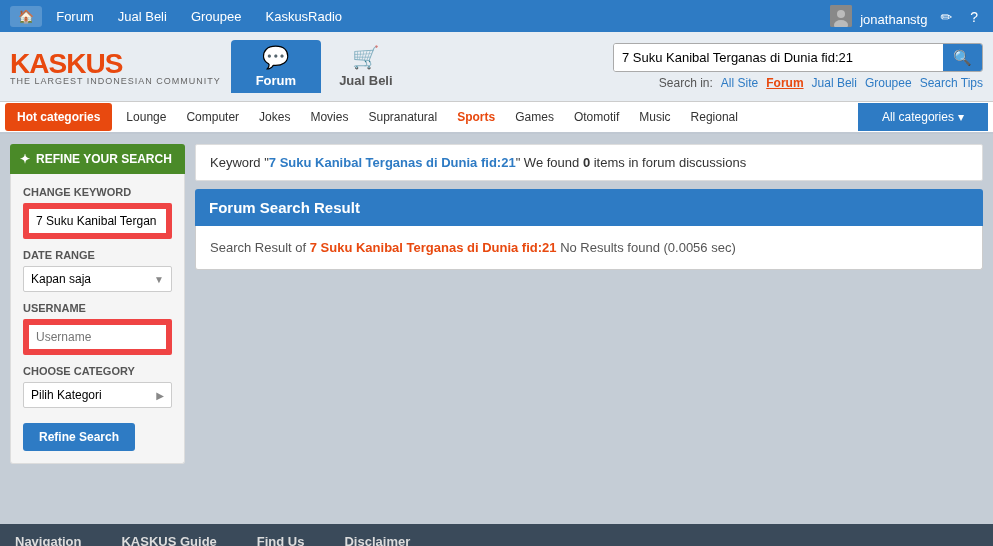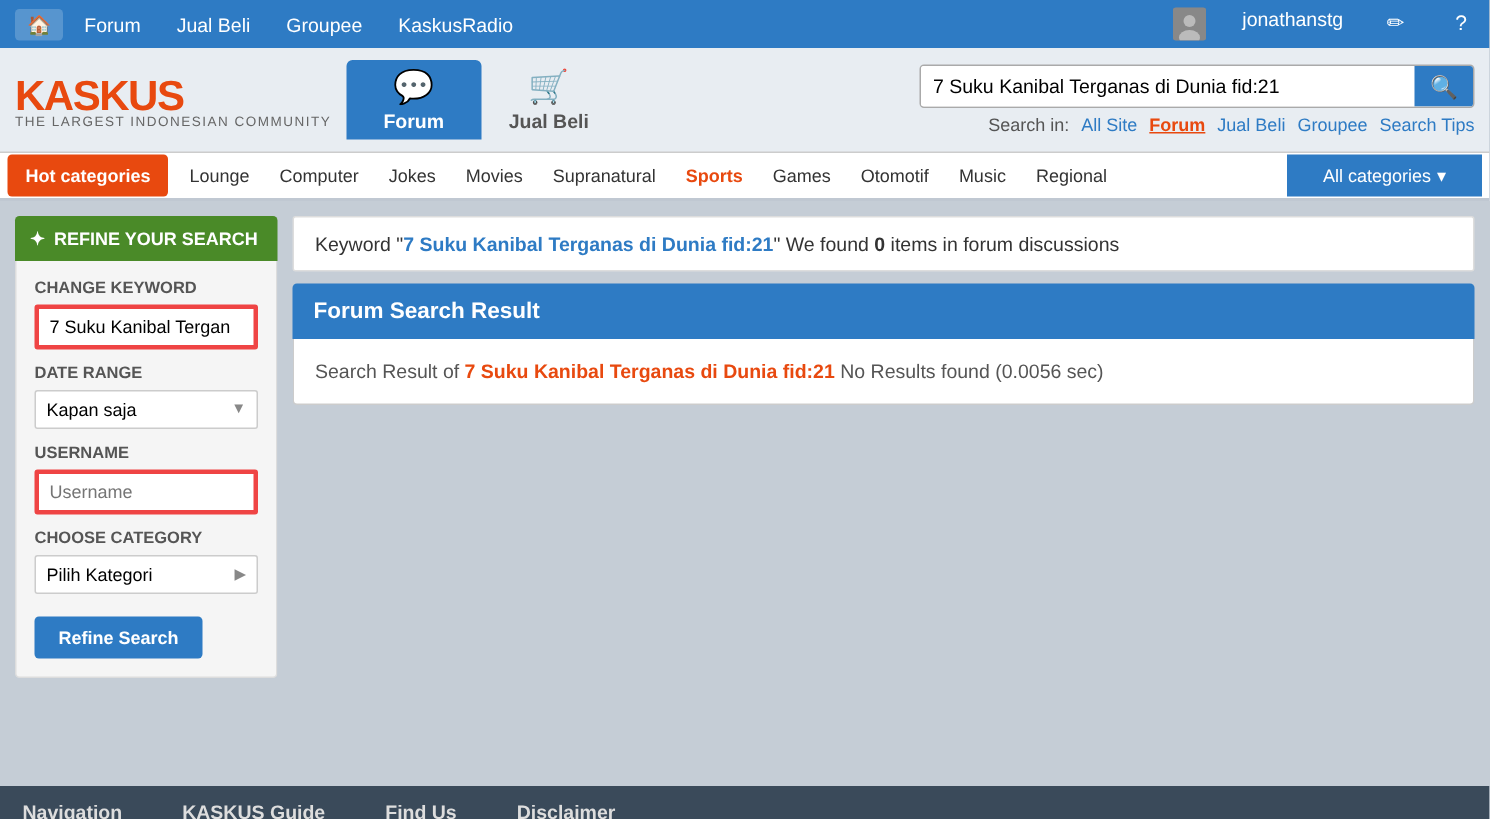--- a/index.html
+++ b/index.html
@@ -25,22 +25,22 @@
     .top-nav-item {
       color: white;
       padding: 4px 10px;
       cursor: pointer;
       font-size: 13px;
       text-decoration: none;
     }
     .top-nav-right {
       margin-left: auto;
       display: flex;
-      align-items: flex-start;
-      gap: 24px;
+      align-items: flex-end;
+      gap: 8px;
     }
     .user-avatar {
       width: 22px; height: 22px;
       background: #888;
       border-radius: 2px;
       display: inline-block;
       vertical-align: middle;
       overflow: hidden;
     }
     .username { color: white; font-size: 13px; }
@@ -211,21 +211,21 @@
       font-size: 11px;
       font-weight: bold;
       color: #555;
       text-transform: uppercase;
       margin-bottom: 5px;
       margin-top: 10px;
     }
     .field-label:first-child { margin-top: 0; }
     .text-input {
       width: 100%;
-      border: 3px solid #ef4444;
+      border: 6px solid #ef4444;
       padding: 5px 7px;
       font-size: 12px;
       border-radius: 2px;
       outline: none;
       background: white;
     }
     .select-input {
       width: 100%;
       border: 1px solid #ccc;
       padding: 5px 7px;

